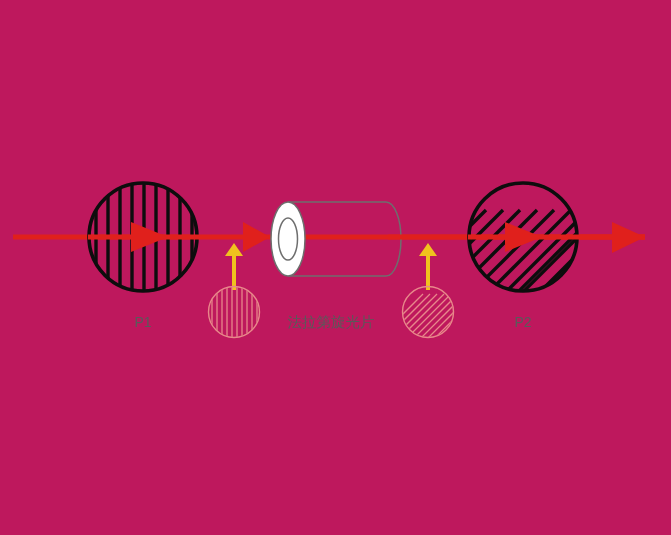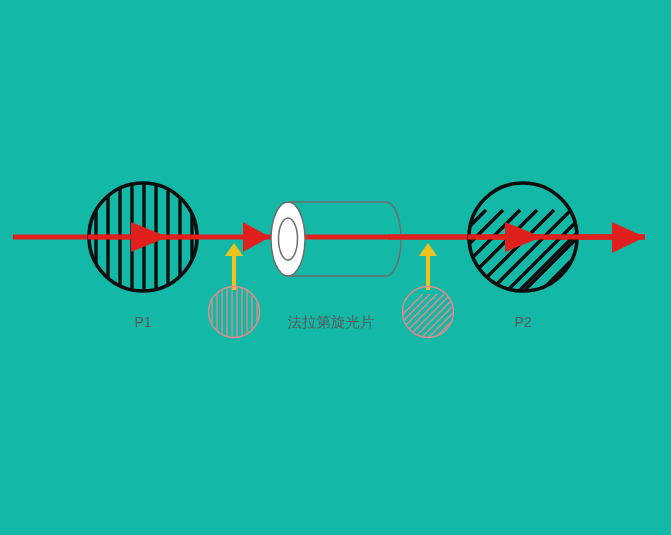--- a/index.html
+++ b/index.html
@@ -10,21 +10,21 @@
   body {
     width: 671px;
     height: 535px;
     overflow: hidden;
     font-family: "Liberation Sans", "DejaVu Sans", sans-serif;
   }
   #diagram-root {
     position: relative;
     width: 671px;
     height: 535px;
-    background: #14b8a6;
+    background: #be185d;
     text-align: right;
   }
   #diagram-svg {
     position: absolute;
     left: 0;
     top: 0;
     width: 671px;
     height: 535px;
     display: block;
   }

